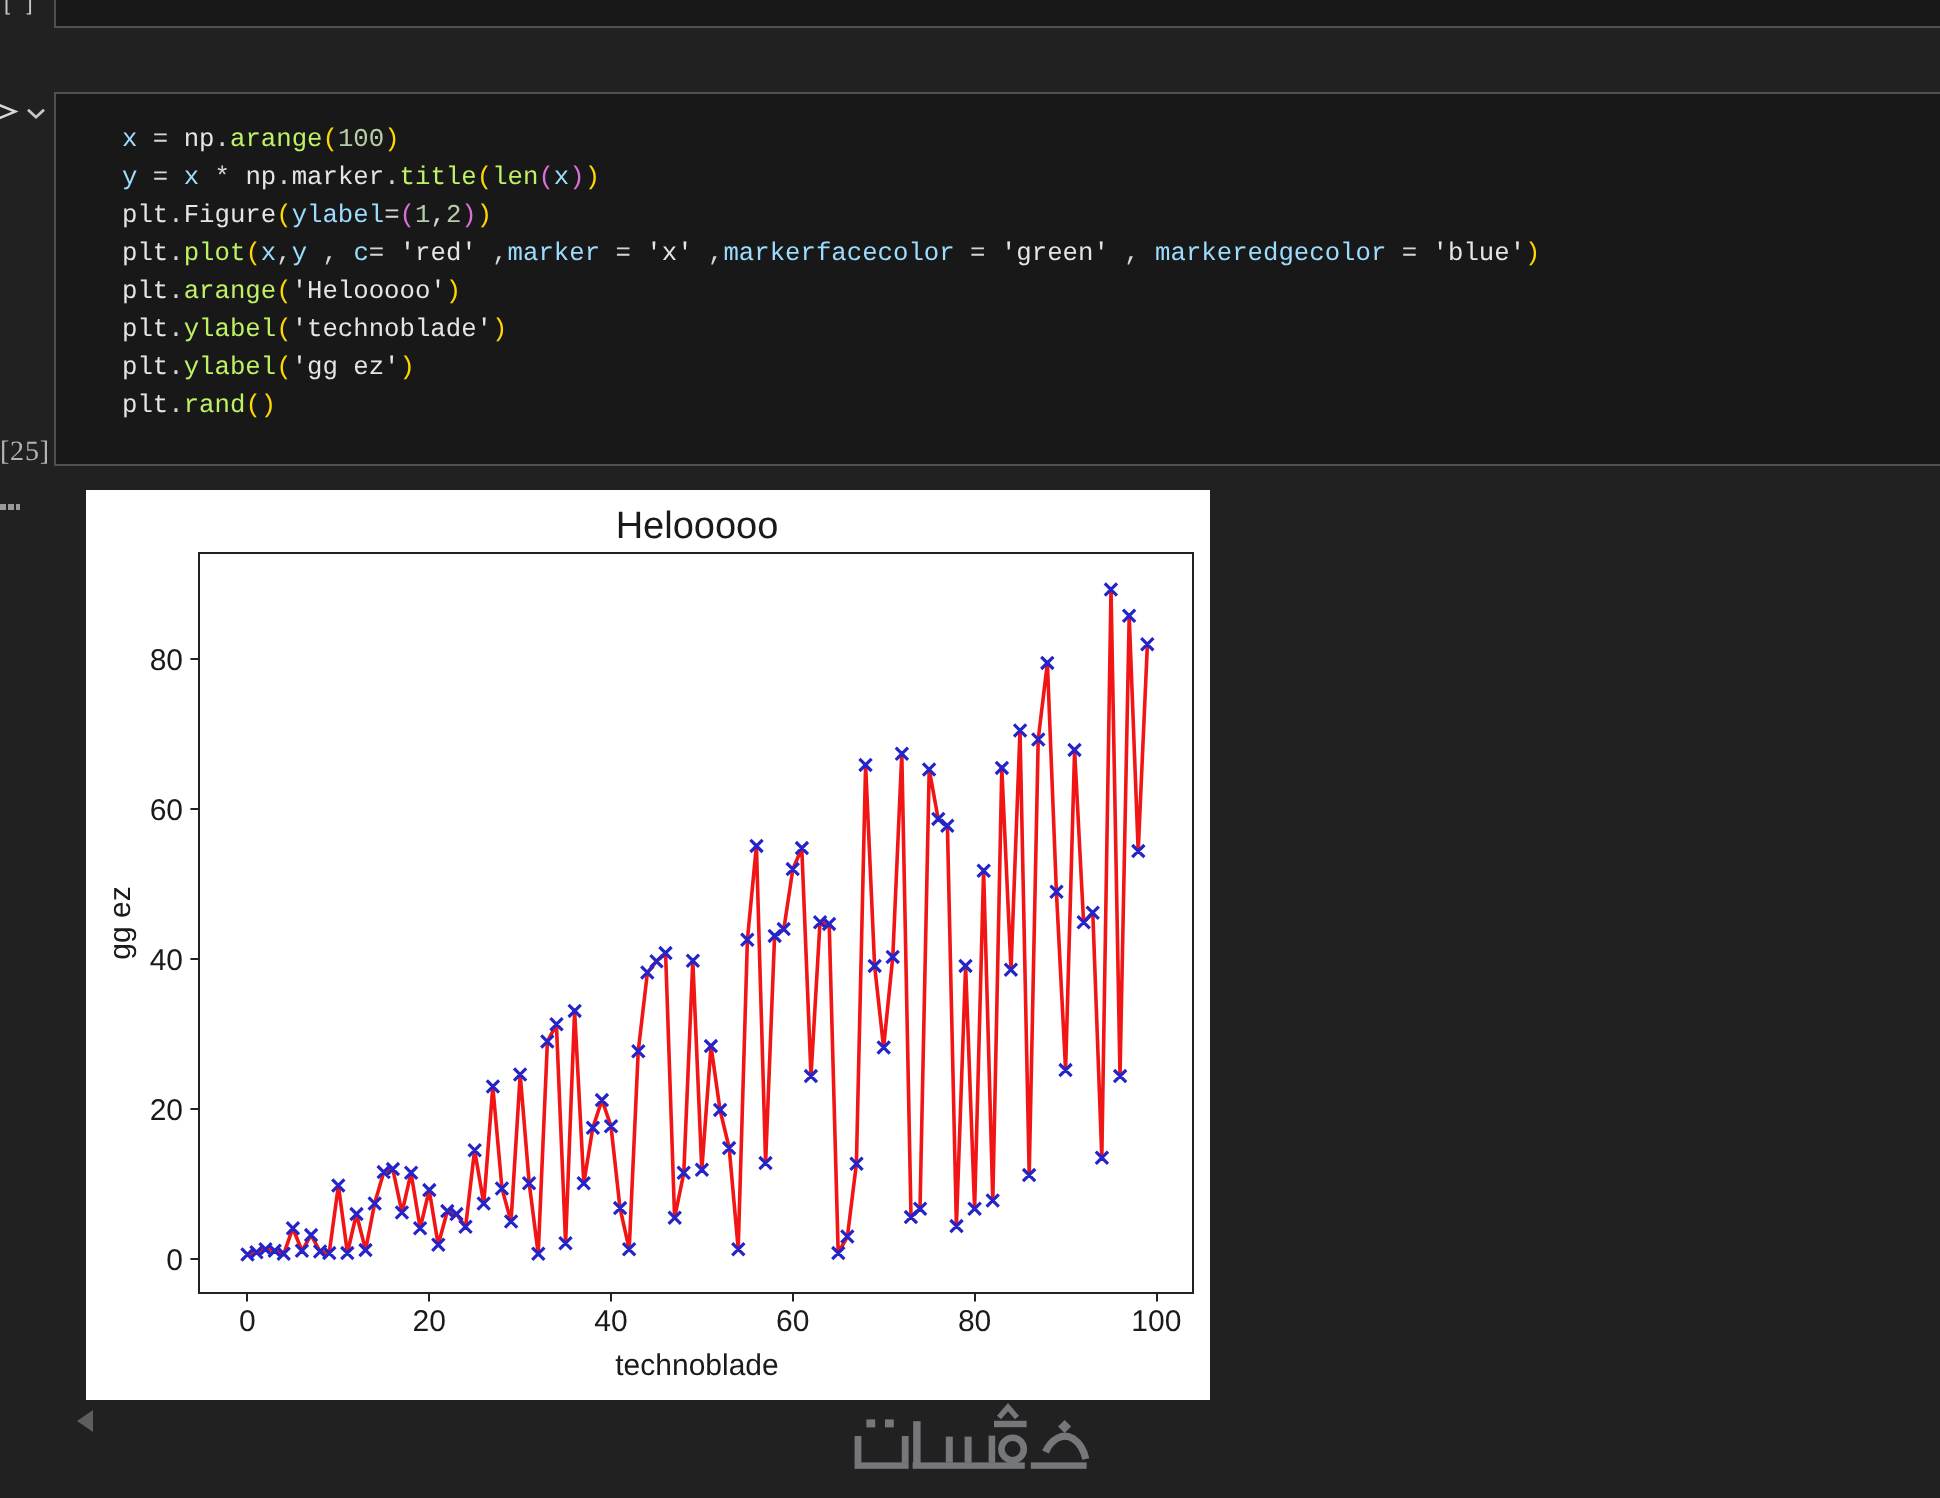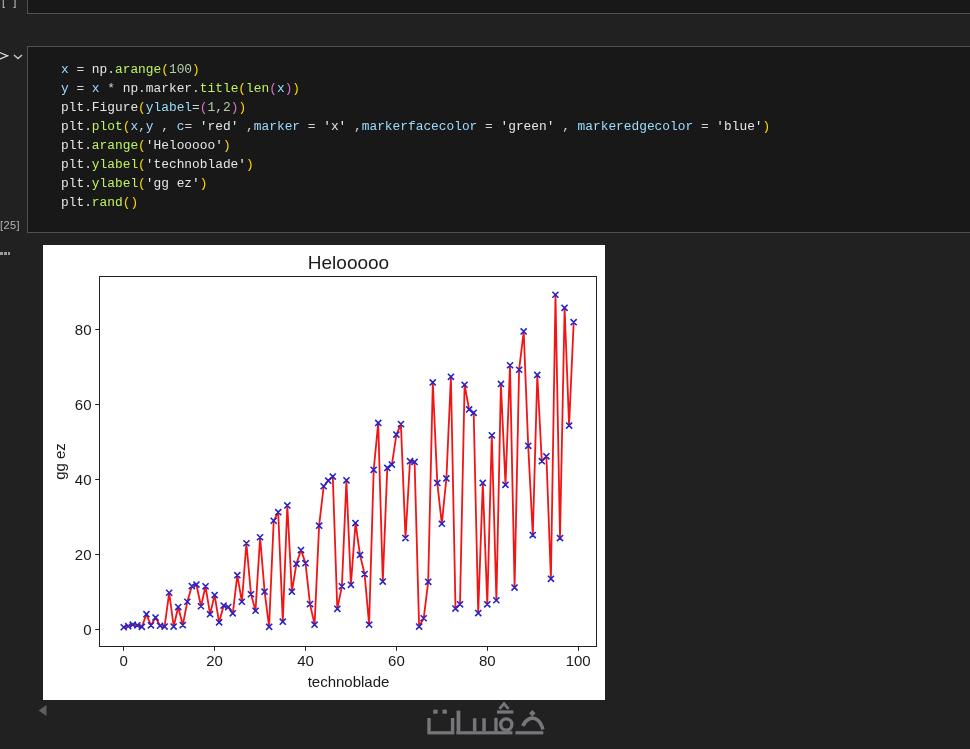--- a/index.html
+++ b/index.html
@@ -23,21 +23,21 @@
 
 <div class="code"><span class="v">x</span><span class="o"> = </span><span class="m">np</span><span class="o">.</span><span class="f">arange</span><span class="g">(</span><span class="n">100</span><span class="g">)</span>
 <span class="v">y</span><span class="o"> = </span><span class="v">x</span><span class="o"> * </span><span class="m">np</span><span class="o">.</span><span class="m">marker</span><span class="o">.</span><span class="f">title</span><span class="g">(</span><span class="f">len</span><span class="p">(</span><span class="v">x</span><span class="p">)</span><span class="g">)</span>
 <span class="m">plt</span><span class="o">.</span><span class="m">Figure</span><span class="g">(</span><span class="v">ylabel</span><span class="o">=</span><span class="p">(</span><span class="n">1</span><span class="o">,</span><span class="n">2</span><span class="p">)</span><span class="g">)</span>
 <span class="m">plt</span><span class="o">.</span><span class="f">plot</span><span class="g">(</span><span class="v">x</span><span class="o">,</span><span class="v">y</span><span class="o"> , </span><span class="v">c</span><span class="o">= </span><span class="s">'red'</span><span class="o"> ,</span><span class="v">marker</span><span class="o"> = </span><span class="s">'x'</span><span class="o"> ,</span><span class="v">markerfacecolor</span><span class="o"> = </span><span class="s">'green'</span><span class="o"> , </span><span class="v">markeredgecolor</span><span class="o"> = </span><span class="s">'blue'</span><span class="g">)</span>
 <span class="m">plt</span><span class="o">.</span><span class="f">arange</span><span class="g">(</span><span class="s">'Helooooo'</span><span class="g">)</span>
 <span class="m">plt</span><span class="o">.</span><span class="f">ylabel</span><span class="g">(</span><span class="s">'technoblade'</span><span class="g">)</span>
 <span class="m">plt</span><span class="o">.</span><span class="f">ylabel</span><span class="g">(</span><span class="s">'gg ez'</span><span class="g">)</span>
 <span class="m">plt</span><span class="o">.</span><span class="f">rand</span><span class="g">()</span></div>
 
-<div style="position:absolute;left:0px;top:219px;font-size:11px;letter-spacing:0.4px;color:#b4b4b4;">[25]</div>
+<div style="position:absolute;left:0px;top:219px;font-size:14px;letter-spacing:0.4px;color:#b4b4b4;font-family:Liberation Serif, serif;">[25]</div>
 
 <div style="position:absolute;left:0px;top:251.5px;width:12px;height:4px;">
   <div style="position:absolute;left:0;top:0;width:2.8px;height:3.4px;background:#9a9a9a;"></div>
   <div style="position:absolute;left:3.9px;top:0;width:2.8px;height:3.4px;background:#9a9a9a;"></div>
   <div style="position:absolute;left:7.8px;top:0;width:2.7px;height:3.4px;background:#9a9a9a;"></div>
 </div>
 
 <div style="position:absolute;left:43px;top:245px;width:562px;height:6px;background:#fff;"></div>
 <svg id="fig" style="position:absolute;left:43px;top:249px;" width="562" height="451" viewBox="0 0 562 451">
   <rect x="0" y="0" width="562" height="451" fill="#ffffff"></rect>

